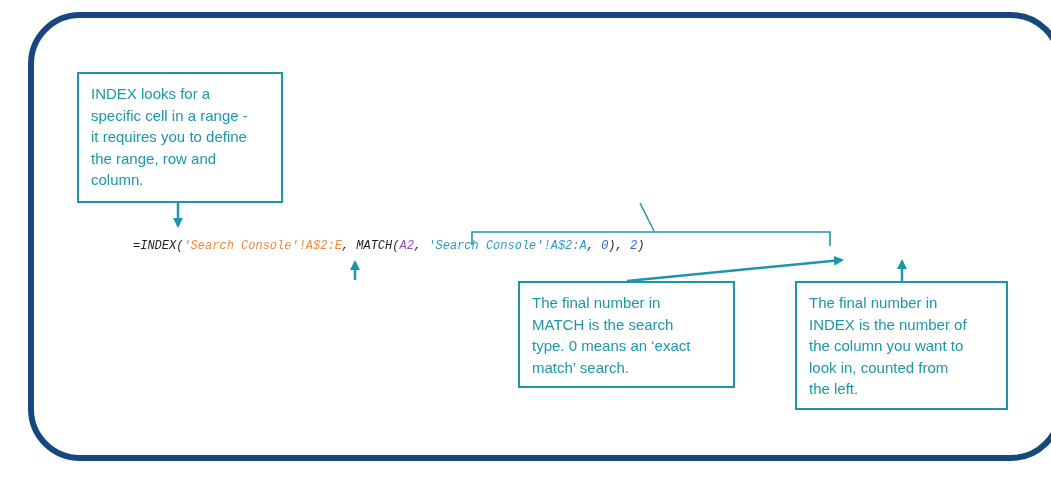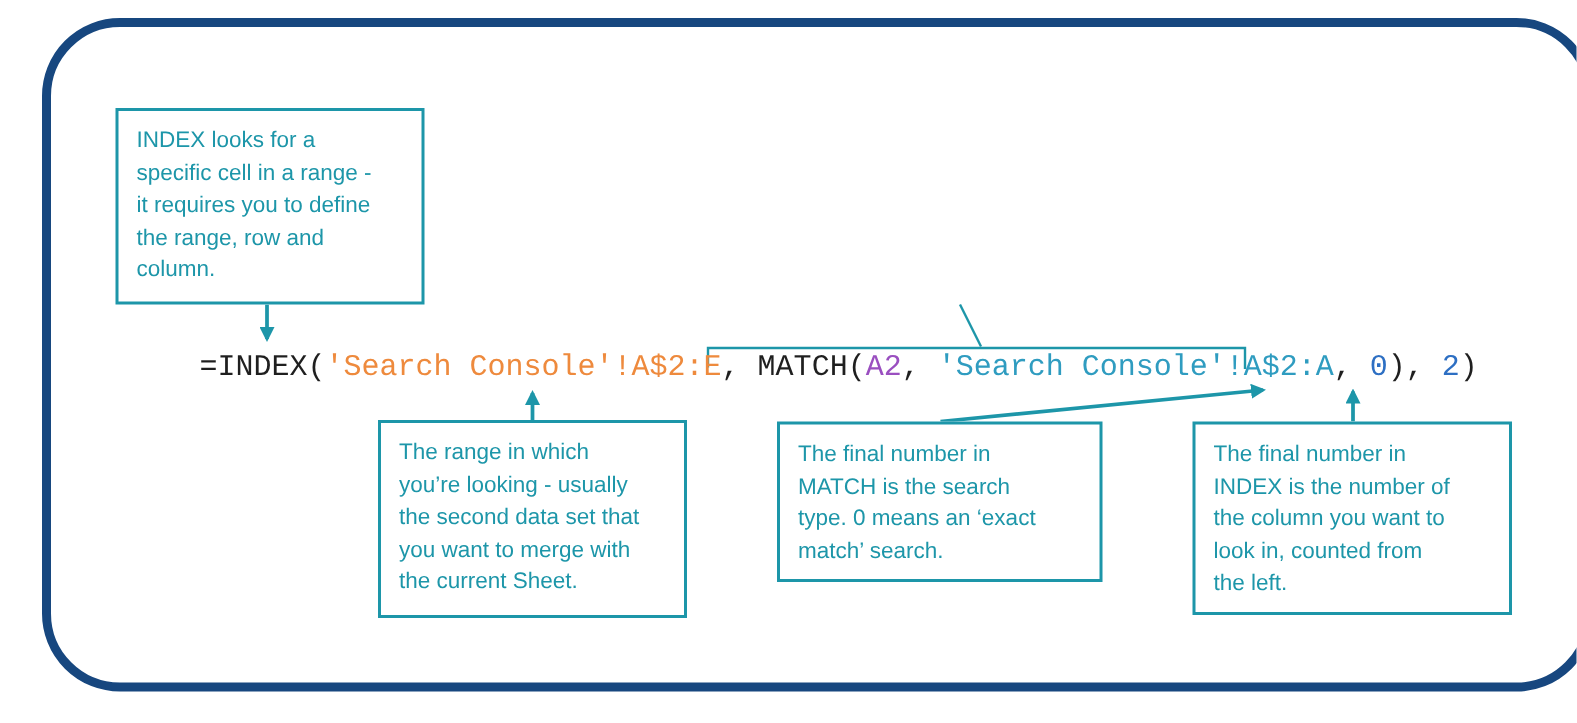--- a/index.html
+++ b/index.html
@@ -39,24 +39,25 @@
   }
   .box1{left:57px;top:72px;width:206px;height:131px;}
   .box2{left:405px;top:70px;width:433px;height:133px;}
   .box3{left:232px;top:280px;width:206px;height:132px;}
   .box4{left:498px;top:281px;width:217px;height:107px;}
   .box5{left:775px;top:281px;width:213px;height:129px;}
   .formula{
     position:absolute;
     left:113px;top:236px;
     font-family:"Liberation Mono", monospace;
-    font-size:20px;
+    font-size:12px;
     line-height:20px;
     white-space:pre;
     color:var(--ink,#1f1f1f);
+    font-style:italic;
   }
 </style>
 </head>
 <body>
 
 <div class="canvas">
 
   <div class="outer-frame"></div>
 
   <svg class="connectors" width="1051" height="482" viewBox="0 0 1051 482" xmlns="http://www.w3.org/2000/svg">
@@ -83,27 +84,20 @@
     <p>INDEX looks for a
 specific cell in a range -
 it requires you to define
 the range, row and
 column.</p>
   </div>
 
 
   <div class="formula"><span style="color: rgb(31, 31, 31);">=INDEX(</span><span style="color: rgb(238, 138, 61);">'Search Console'!A$2:E</span><span style="color: rgb(31, 31, 31);">, </span><span style="color: rgb(31, 31, 31);">MATCH(</span><span style="color: rgb(154, 79, 192);">A2</span><span style="color: rgb(31, 31, 31);">, </span><span style="color: rgb(47, 156, 192);">'Search Console'!A$2:A</span><span style="color: rgb(31, 31, 31);">, </span><span style="color: rgb(45, 111, 195);">0</span><span style="color: rgb(31, 31, 31);">), </span><span style="color: rgb(45, 111, 195);">2</span><span style="color: rgb(31, 31, 31);">)</span></div>
 
-  <div class="callout box3">
-    <p>The range in which
-you’re looking - usually
-the second data set that
-you want to merge with
-the current Sheet.</p>
-  </div>
 
   <div class="callout box4">
     <p>The final number in
 MATCH is the search
 type. 0 means an ‘exact
 match’ search.</p>
   </div>
 
   <div class="callout box5">
     <p>The final number in

